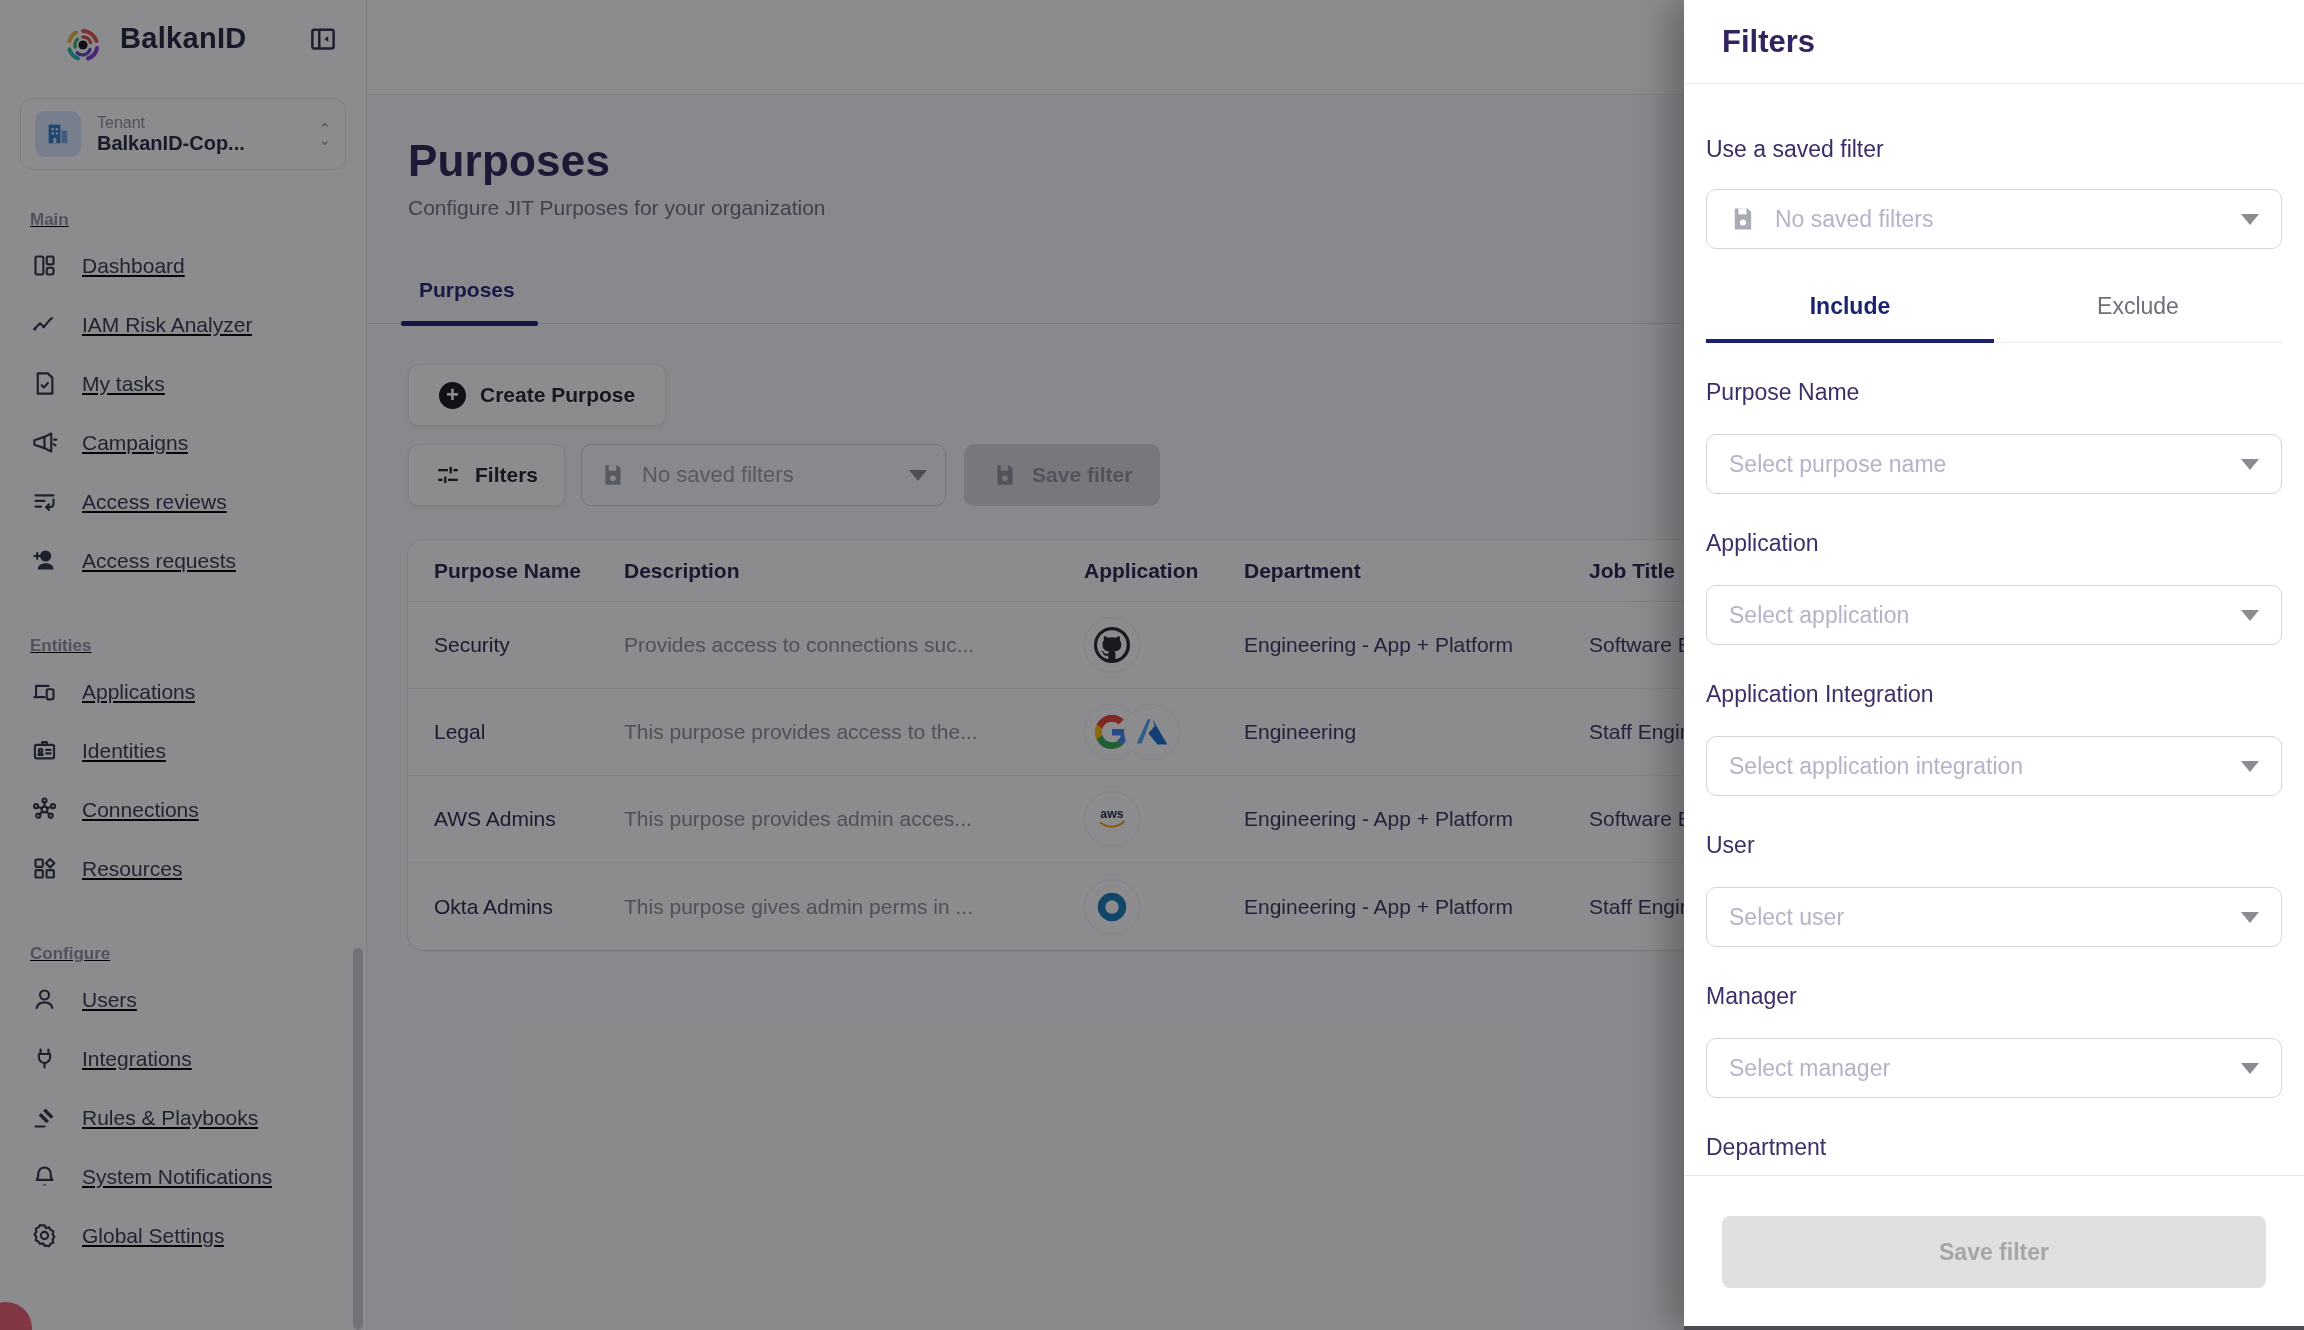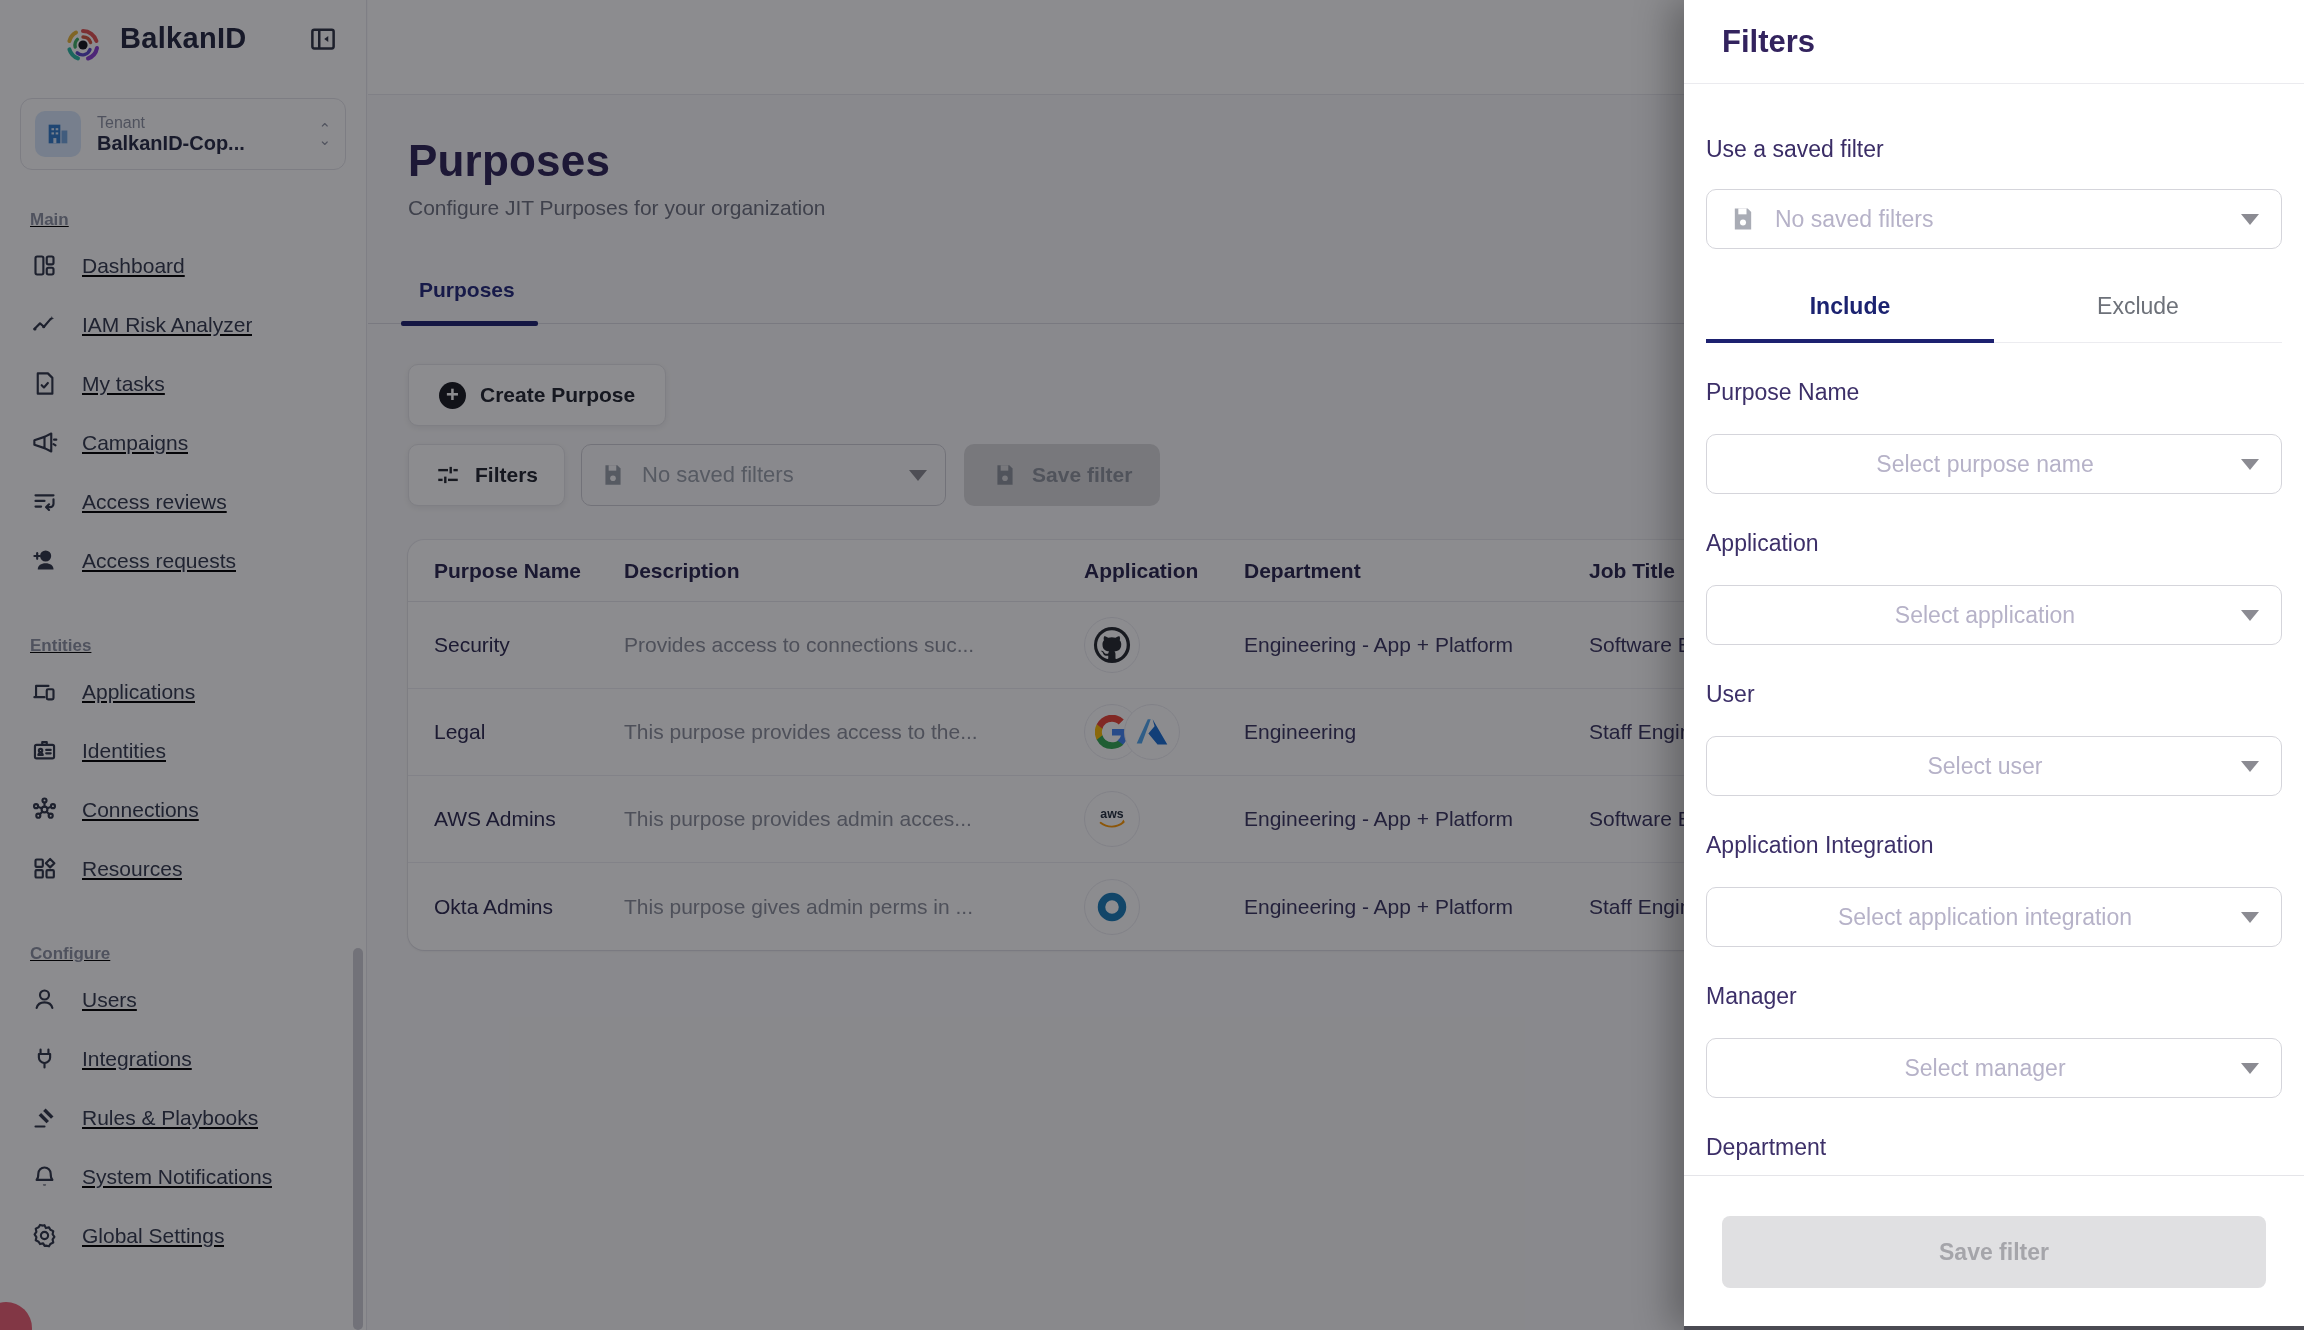--- a/index.html
+++ b/index.html
@@ -104,21 +104,21 @@
         align-items:center; padding:0 22px; background:#fff; }
   .dd .floppy { color:#a9acb5; display:flex; margin-right:18px; }
   .dd .ph { flex:1; font-size:23px; color:#b6b2c8; }
   .tabs2 { margin-top:44px; display:flex; border-bottom:1px solid #ececf0; }
   .tab2 { width:50%; text-align:center; padding-bottom:22px; font-size:23px; position:relative; cursor:pointer; }
   .tab2.active { color:#1b2270; font-weight:700; }
   .tab2.inactive { color:#6d7179; }
   .tab2.active::after { content:""; position:absolute; left:0; right:0; bottom:-1px; height:4px; background:#1d2170; }
   .field { margin-top:36px; }
   .field .flabel { font-size:23px; color:#3c2f68; }
-  .field .dd { margin-top:28px;text-align:center; }
+  .field .dd { margin-top:28px; }
   .drawer-foot { position:absolute; left:0; right:0; bottom:4px; border-top:1px solid #e5e5e9; padding:40px 38px 38px 38px; background:#fff; }
   .btn-save2 { width:100%; height:72px; background:#e0e0e2; border-radius:8px; color:#a5a5aa; font-size:23px;
                font-weight:700; display:flex; align-items:center; justify-content:center; }
   .bottom-strip { position:absolute; left:0; right:0; bottom:0; height:4px; background:#4b4b53; z-index:60; }
 </style>
 </head>
 <body>
 
 <div class="app">
 
@@ -519,30 +519,30 @@
           </div>
         </div>
         <div class="field">
           <div class="flabel">Application</div>
           <div class="dd">
             <span class="ph">Select application</span>
             <span class="caret-down"></span>
           </div>
         </div>
         <div class="field">
+          <div class="flabel">Application Integration</div>
+          <div class="dd">
+            <span class="ph">Select application integration</span>
+            <span class="caret-down"></span>
+          </div>
+        </div>
+        <div class="field">
           <div class="flabel">User</div>
           <div class="dd">
             <span class="ph">Select user</span>
-            <span class="caret-down"></span>
-          </div>
-        </div>
-        <div class="field">
-          <div class="flabel">Application Integration</div>
-          <div class="dd">
-            <span class="ph">Select application integration</span>
             <span class="caret-down"></span>
           </div>
         </div>
         <div class="field">
           <div class="flabel">Manager</div>
           <div class="dd">
             <span class="ph">Select manager</span>
             <span class="caret-down"></span>
           </div>
         </div>

